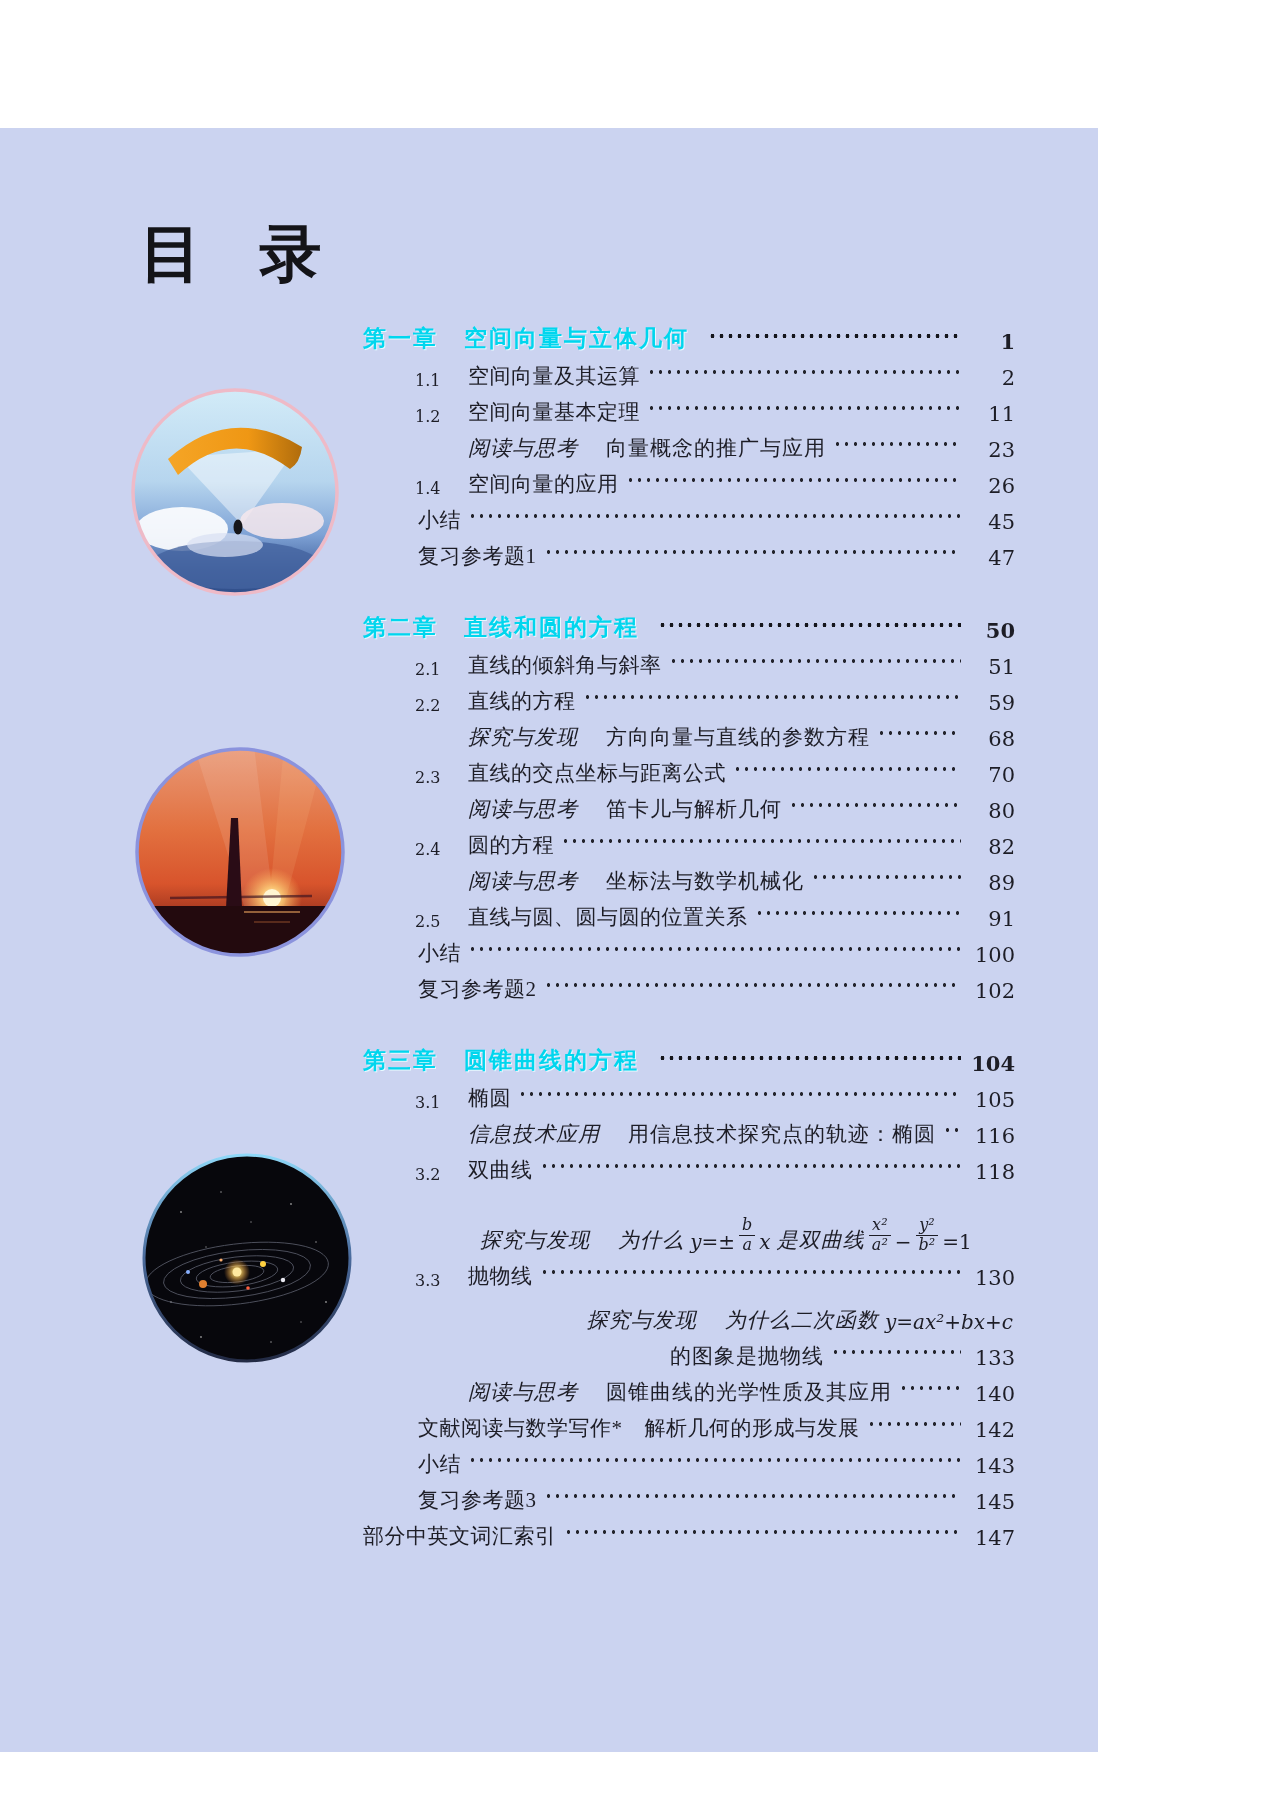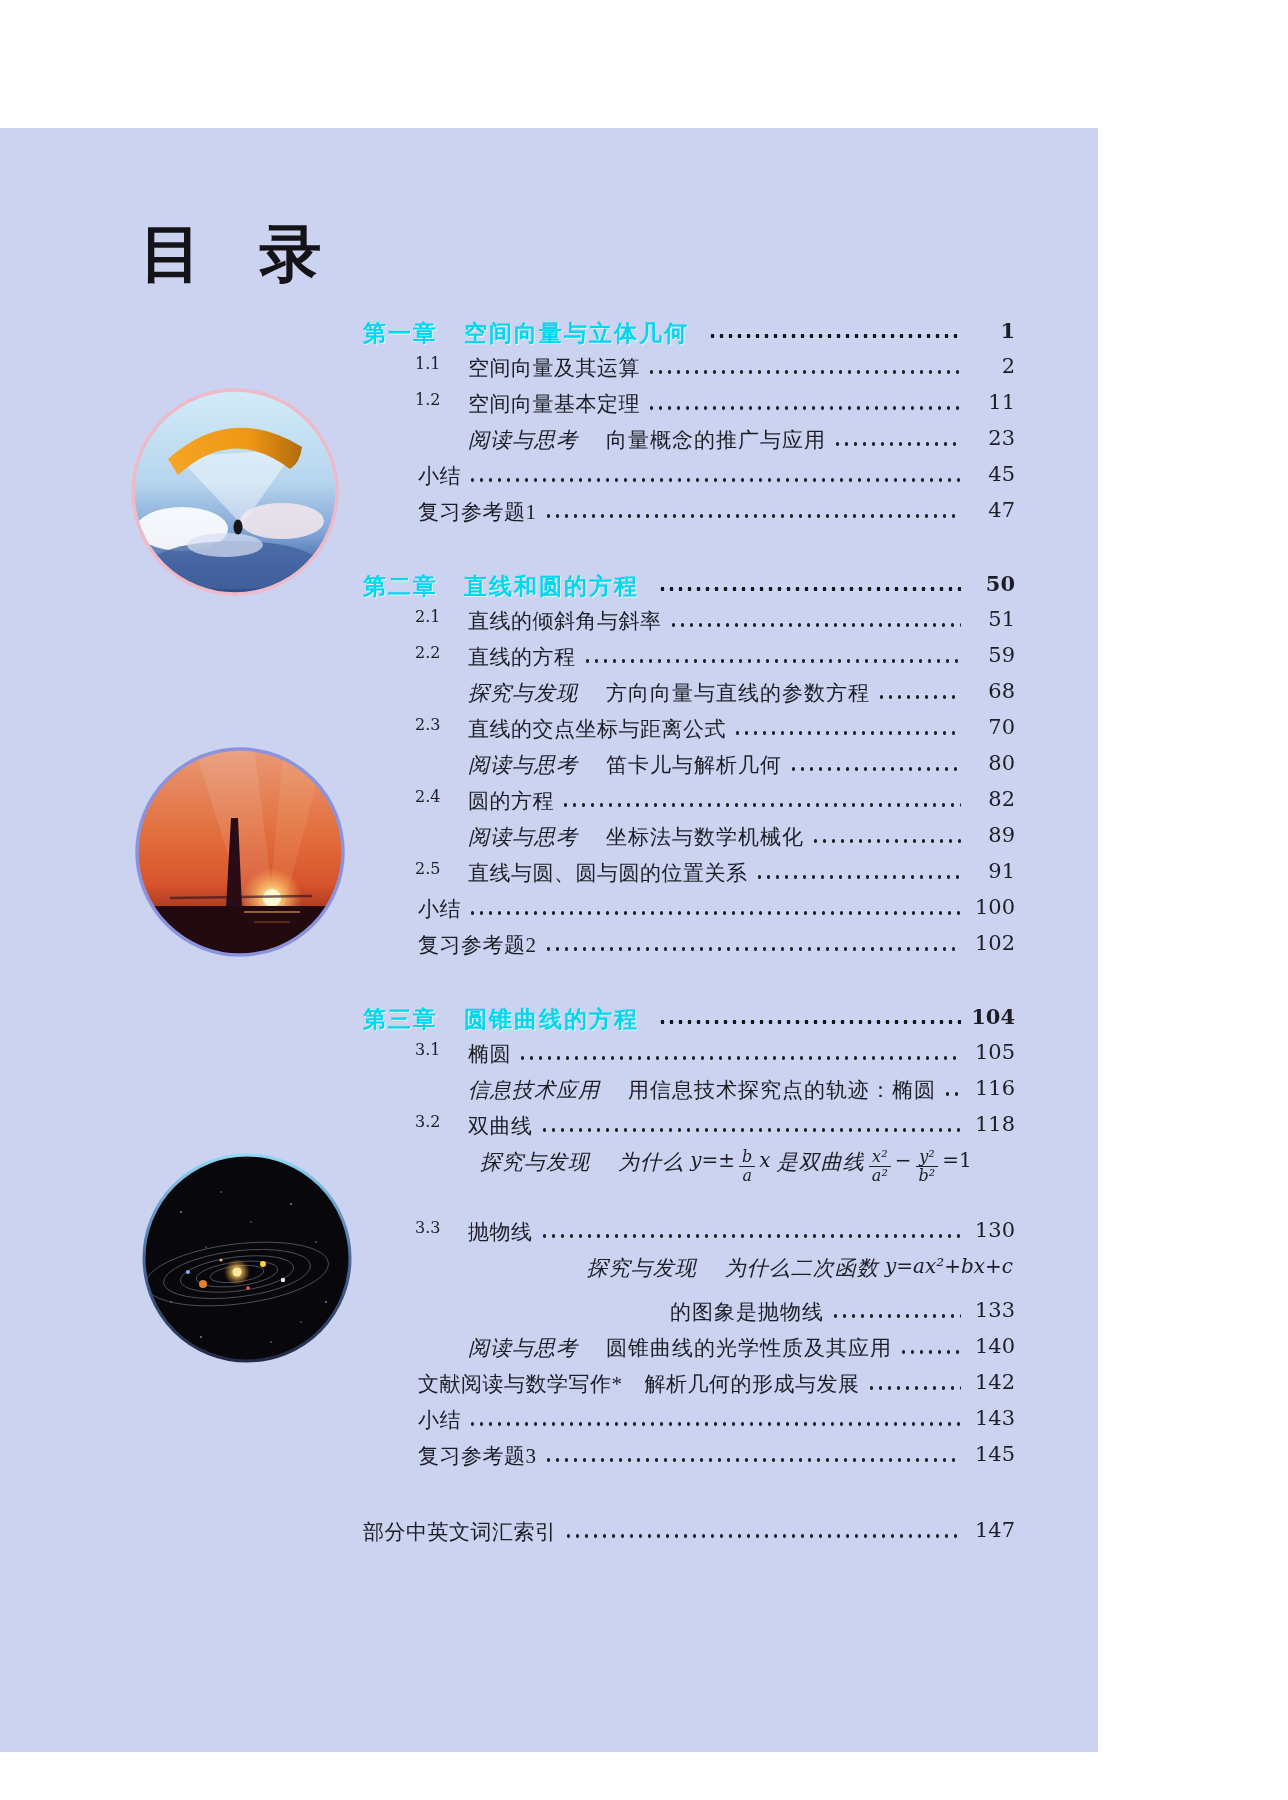--- a/index.html
+++ b/index.html
@@ -8,30 +8,30 @@
   #stage{position:relative;width:1288px;height:1800px;background:#ffffff;}
   
   #sheet{position:absolute;left:0;top:128px;width:1098px;height:1624px;background:#cbd3f0;}
   
   #page-title{position:absolute;left:140px;top:170px;font-size:62px;font-weight:bold;
       color:#141418;letter-spacing:6px;word-spacing:30px;white-space:pre;}
   
   .photo{position:absolute;}
   
   #toc-list{position:absolute;left:363px;top:318px;width:652px;}
-  .row{display:flex;align-items:flex-start;height:36px;font-size:21px;color:#1d1d26;}
+  .row{display:flex;align-items:flex-end;height:36px;font-size:21px;color:#1d1d26;}
   .section{padding-left:52px;}
   .special{padding-left:105px;}
   .summary{padding-left:55px;}
   .biblio{padding-left:55px;}
   .math-line{padding-left:117px;height:70px;}
   .math-cont{padding-left:252px;}
   .math-line-right{height:44px;justify-content:flex-end;padding-right:2px;}
   .math-cont2{padding-left:307px;}
-  .index{margin-top:40px;}
+  .index{}
   .chapter{font-weight:bold;font-size:23px;}
   .chapter:not(:first-child){margin-top:37px;}
   .cnum{color:#00d6ee;margin-right:26px;letter-spacing:2px;text-shadow:1px 1px 0 #e6f9ff;}
   .ctitle{color:#00d6ee;letter-spacing:2px;margin-right:12px;text-shadow:1px 1px 0 #e6f9ff;}
   .num{width:53px;flex:none;font-family:"DejaVu Serif",serif;font-size:16px;}
   .txt{letter-spacing:0.5px;}
   .special .txt,.math-cont .txt,.math-cont2 .txt{letter-spacing:1px;}
   .tag{font-style:italic;margin-right:28px;letter-spacing:1px;}
   .btag{margin-right:22px;letter-spacing:0.5px;}
   .kai{font-style:italic;letter-spacing:1px;white-space:pre;}
@@ -190,20 +190,26 @@
         <span class="txt">空间向量基本定理</span>
         <span class="dots"></span>
         <span class="page">11</span>
       </div>
       <div class="row special">
         <span class="tag">阅读与思考</span>
         <span class="txt">向量概念的推广与应用</span>
         <span class="dots"></span>
         <span class="page">23</span>
       </div>
+      <div class="row section">
+        <span class="num">1.4</span>
+        <span class="txt">空间向量的应用</span>
+        <span class="dots"></span>
+        <span class="page">26</span>
+      </div>
       <div class="row summary">
         <span class="txt">小结</span>
         <span class="dots"></span>
         <span class="page">45</span>
       </div>
       <div class="row summary">
         <span class="txt">复习参考题1</span>
         <span class="dots"></span>
         <span class="page">47</span>
       </div>

